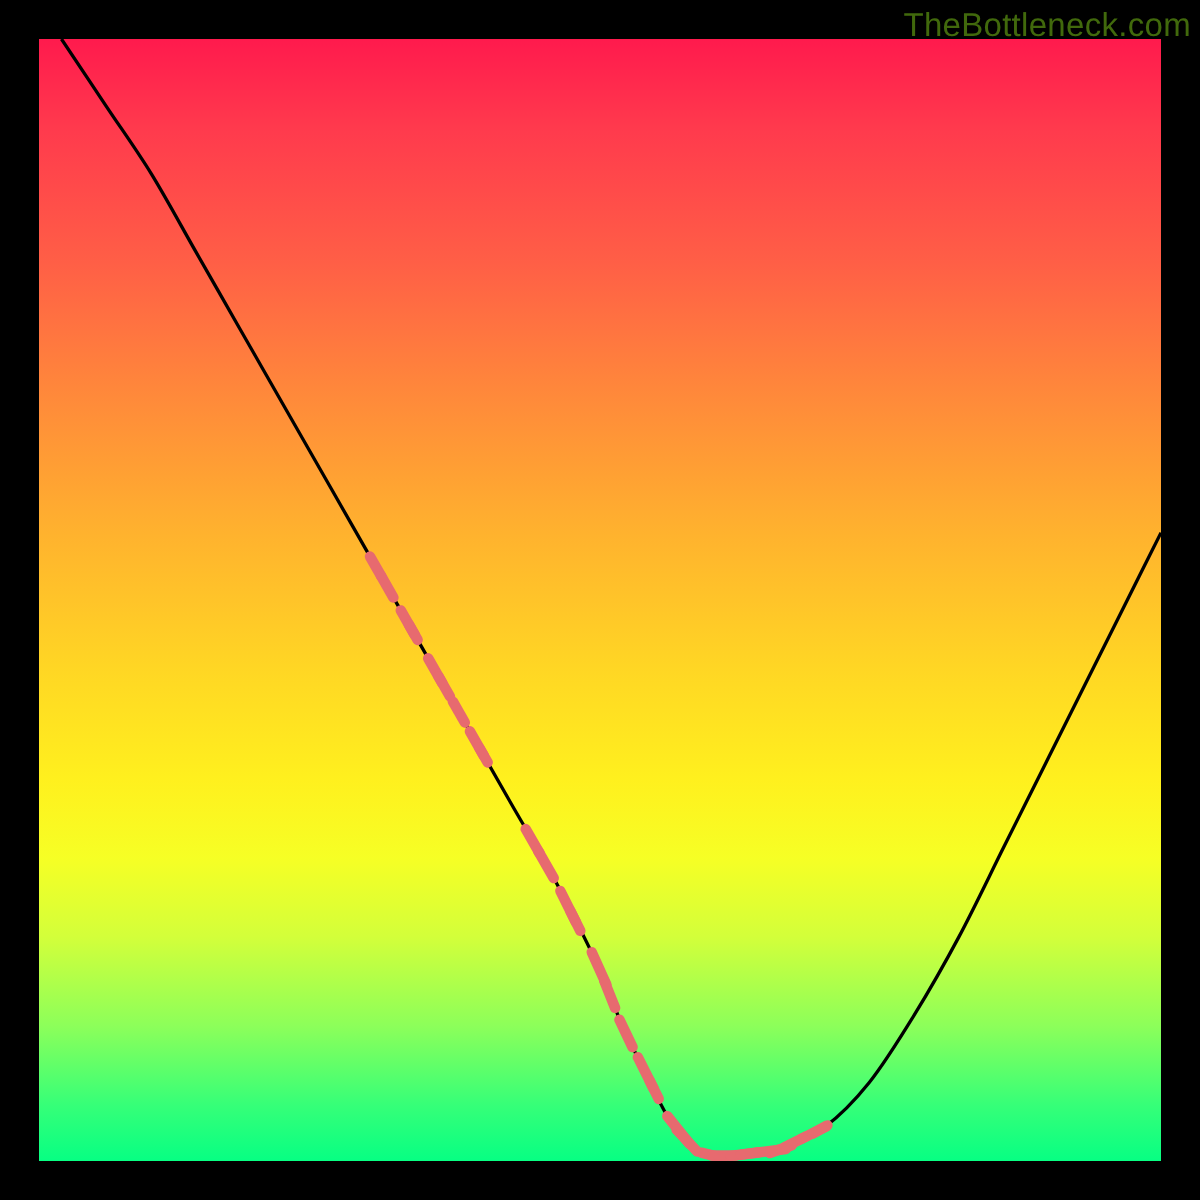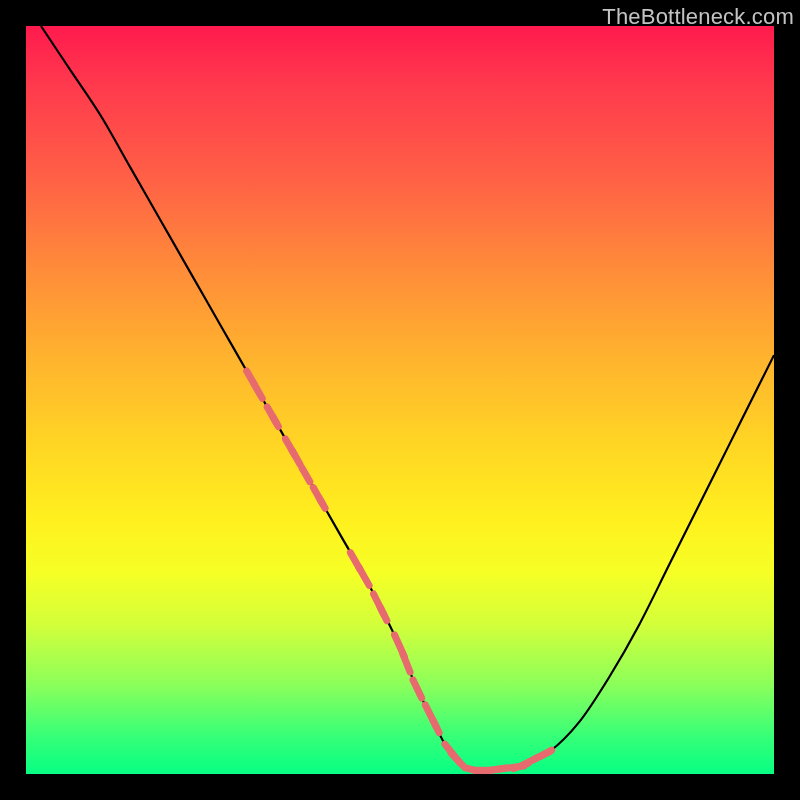--- a/index.html
+++ b/index.html
@@ -44,21 +44,21 @@
     position: absolute;
     left: 0;
     top: 0;
     width: 748px;
     height: 748px;
   }
   .watermark {
     position: absolute;
     top: 4px;
     right: 6px;
-    color: #e5e5e5;
+    color: #4d7c0f;
     font-size: 22px;
     font-weight: 500;
     letter-spacing: 0.2px;
     opacity: 0.85;
     pointer-events: none;
   }
 </style>
 </head>
 <body>
 

